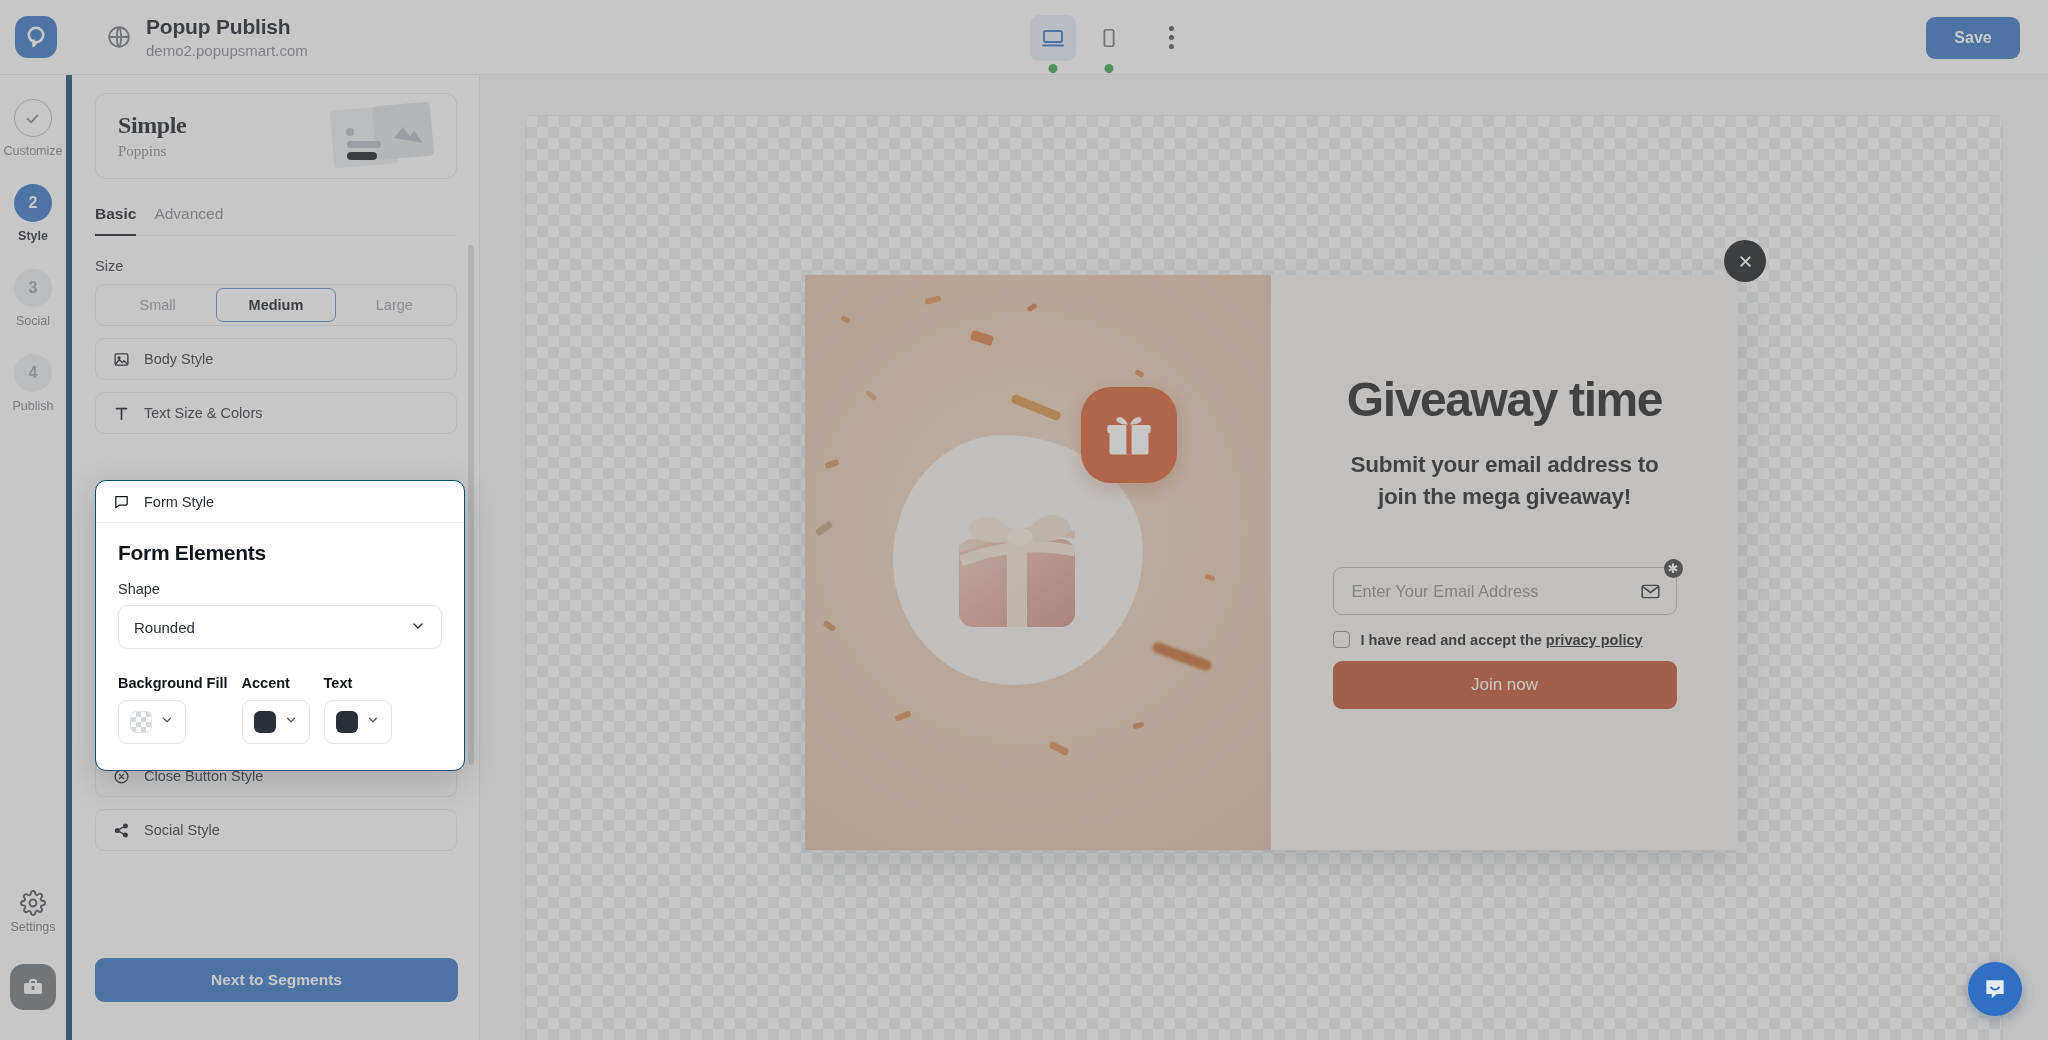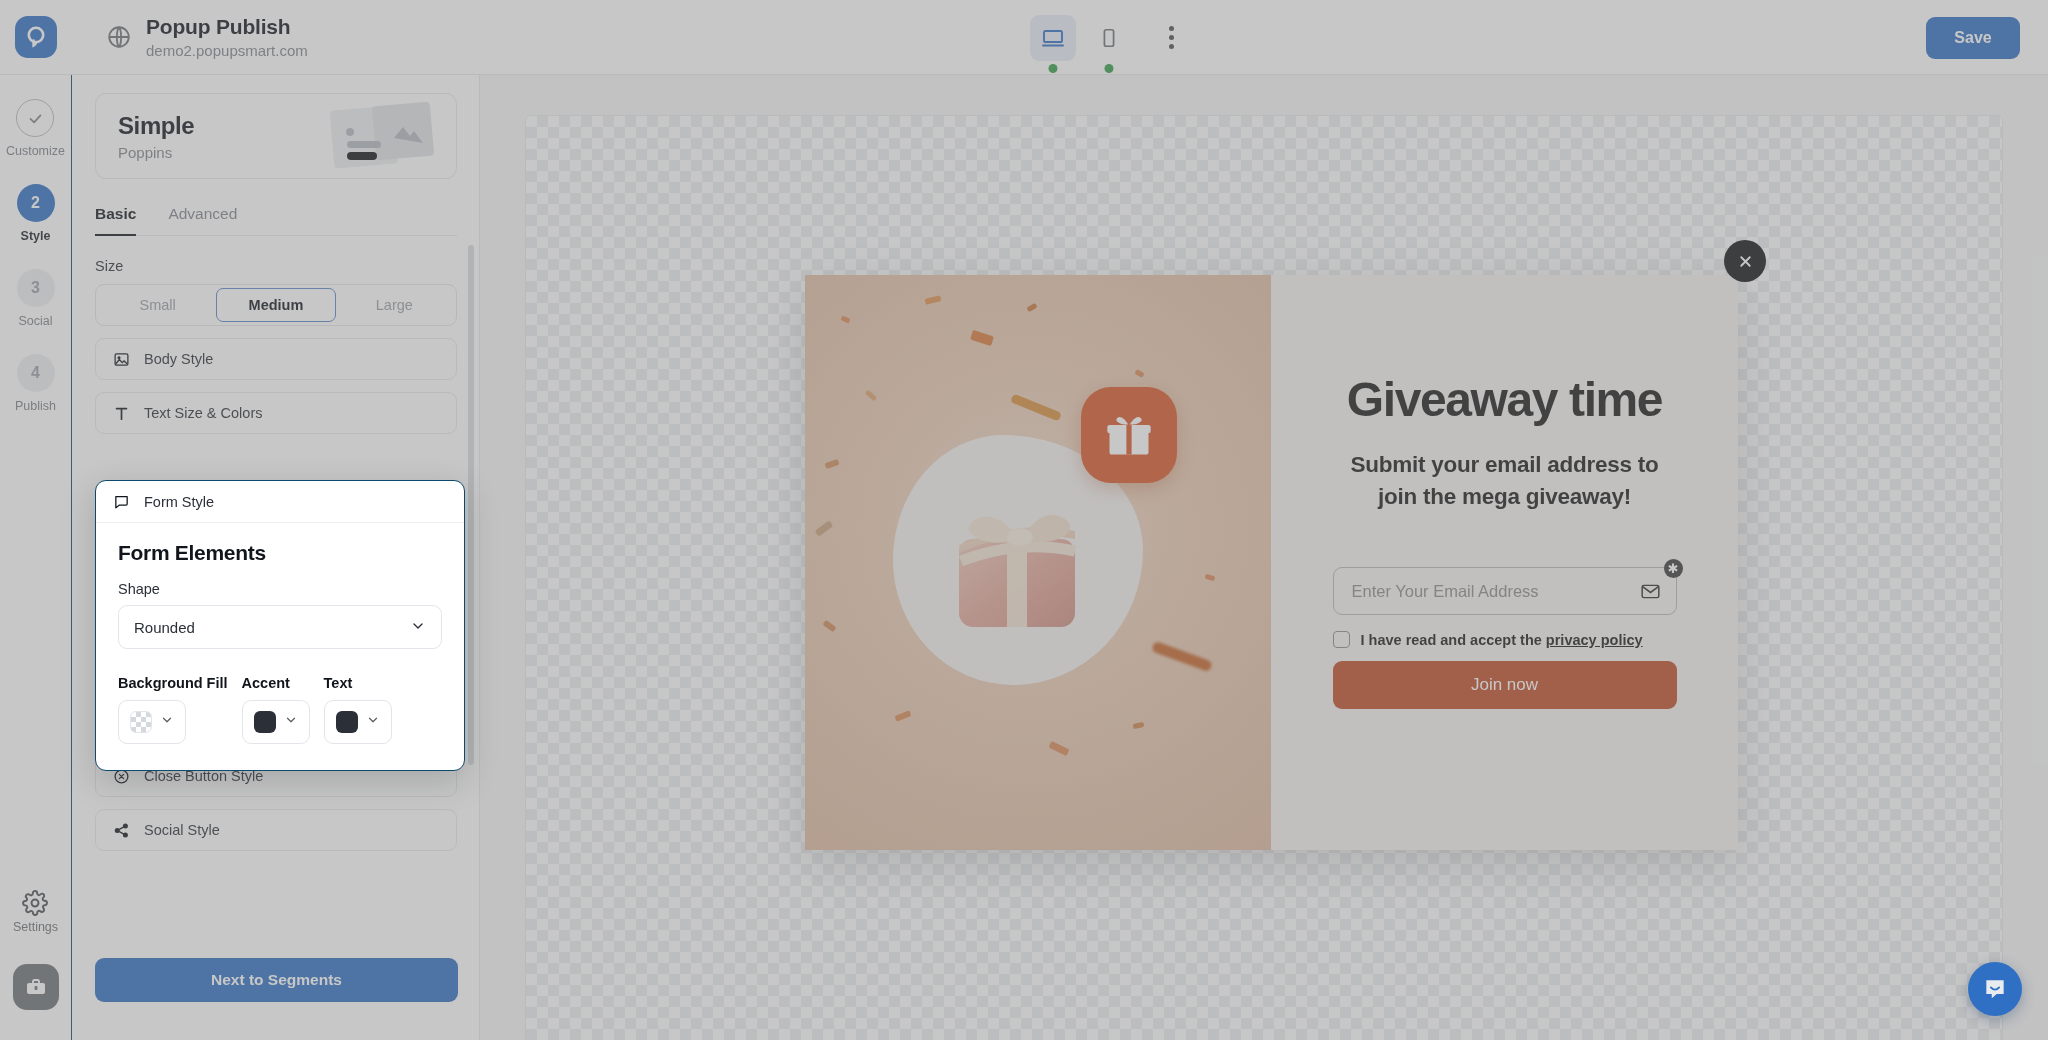--- a/index.html
+++ b/index.html
@@ -49,21 +49,21 @@
   .save-btn {
     position: absolute; right: 28px; top: 17px; width: 94px; height: 42px;
     background: #2f6fc4; color: #ffffff; border: none; border-radius: 9px;
     font-size: 16px; font-weight: 700; font-family: "Liberation Sans", sans-serif;
     cursor: pointer;
   }
 
   
   .rail {
     position: absolute; top: 75px; left: 0; width: 72px; height: 965px;
-    background: #ffffff; border-right: 1px solid #0c4a6e;
+    background: #ffffff; border-right: 6px solid #0c4a6e;
     display: flex; flex-direction: column; align-items: center; padding-top: 24px; z-index: 25;
   }
   .step { display:flex; flex-direction: column; align-items:center; gap: 7px; margin-bottom: 26px; cursor:pointer; }
   .step-badge {
     width: 38px; height: 38px; border-radius: 50%;
     display: flex; align-items: center; justify-content: center;
     font-size: 16px; font-weight: 600;
   }
   .step-badge.done { border: 1.6px solid #b6bbc2; color: #7d828a; background: #fff; }
   .step-badge.active { background: #2f6fc4; color: #fff; }
@@ -80,27 +80,27 @@
 
   
   .panel {
     position: absolute; top: 75px; left: 73px; width: 407px; height: 965px;
     background: #ffffff; border-right: 1px solid #e6e8eb; z-index: 20;
     overflow: hidden;
   }
   .tpl-card {
     margin: 18px 22px 0 22px; height: 86px; border: 1px solid #e6e8eb; border-radius: 11px;
     display: flex; align-items: center; padding: 15px 22px; position: relative; overflow: hidden;
-    cursor: pointer; background:#fff;
+    cursor: pointer; background:#fff;font-family:Liberation Serif, serif;
   }
   .tpl-name { font-size: 24px; font-weight: 800; color: #11161c; letter-spacing: -0.4px; }
   .tpl-font { font-size: 15px; color: #81868d; margin-top: 4px; }
   .tpl-thumb { position: absolute; right: 16px; top: 8px; width: 118px; height: 70px; }
 
-  .tabs { margin: 26px 22px 0 22px; border-bottom: 1px solid #e6e8eb; display: flex; gap: 32px; }
+  .tabs { margin: 26px 22px 0 22px; border-bottom: 1px solid #e6e8eb; display: flex; gap: 18px; }
   .tab { font-size: 15.5px; padding-bottom: 12px; color: #81868d; cursor: pointer; position: relative; }
   .tab.active { color: #11161c; font-weight: 700; }
   .tab.active::after { content:''; position:absolute; left:0; right:0; bottom:-1px; height:2.5px; background:#11161c; }
 
   .sec-label { margin: 22px 22px 10px 22px; font-size: 14.5px; color: #2b3038; }
   .seg {
     margin: 0 22px; height: 42px; border: 1px solid #e2e5e9; border-radius: 9px;
     display: flex; padding: 3px; background: #fff;
   }
   .seg-item {

